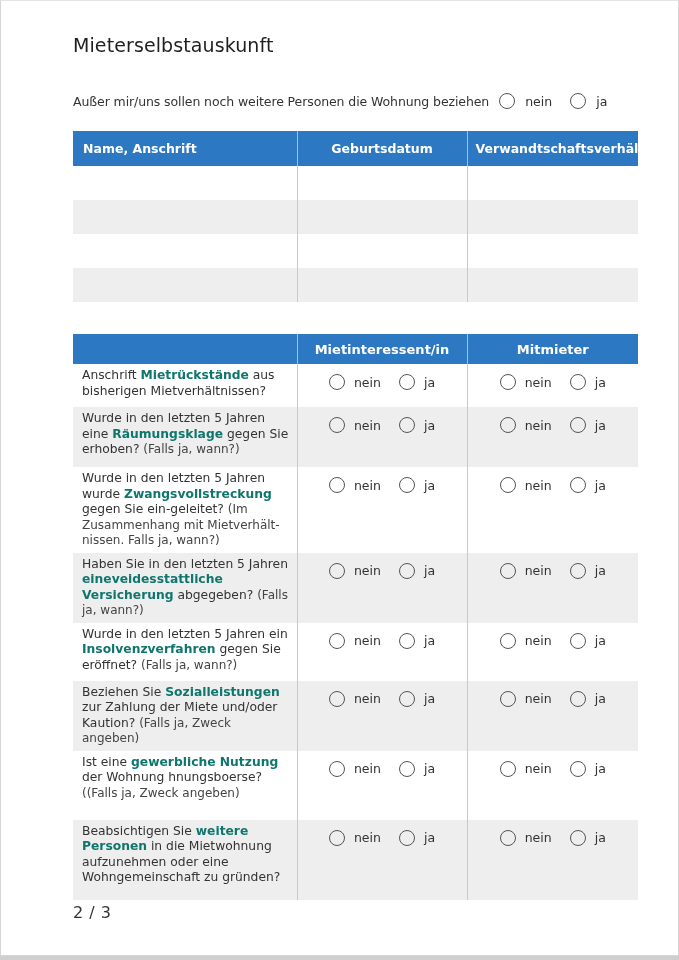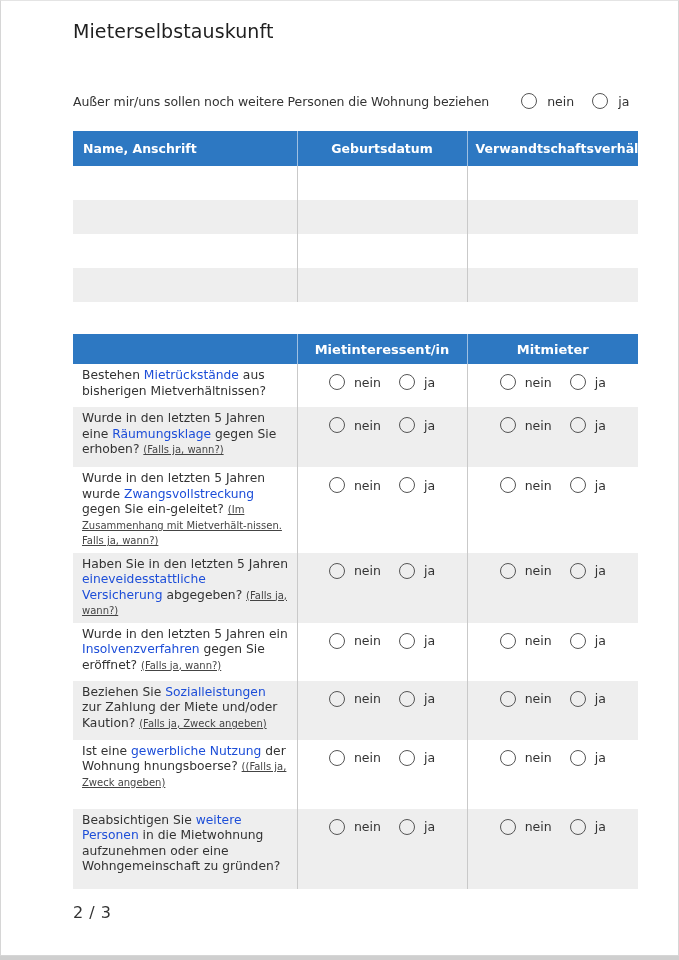--- a/index.html
+++ b/index.html
@@ -4,28 +4,28 @@
 <style>
   * { box-sizing: border-box; margin: 0; padding: 0; }
   html, body { width: 679px; height: 960px; background: #ffffff; overflow: hidden; }
   body { font-family: "DejaVu Sans", sans-serif; color: #2b2b2b; position: relative; }
   .page {
     position: absolute; left: 0; top: 0; width: 679px; height: 956px;
     border: 1px solid #d6d6d6; border-top-color: #e4e4e4; background: #fff;
   }
   .page-bottom-bar { position: absolute; left: 0; top: 956px; width: 679px; height: 4px; background: #cfcfcf; }
   .title {
-    position: absolute; left: 72px; top: 19px; font-size: 19px; font-weight: normal;
+    position: absolute; left: 72px; top: 33px; font-size: 19px; font-weight: normal;
     color: #1f1f1f; letter-spacing: 0.1px;
   }
   .intro {
     position: absolute; left: 72px; top: 90px; height: 20px; width: 560px;
     display: flex; align-items: center; font-size: 12.5px; color: #333;
   }
-  .intro .q { margin-right: 32px; letter-spacing: -0.1px; }
+  .intro .q { margin-right: 10px; letter-spacing: -0.1px; }
   .radio-opt { display: inline-flex; align-items: center; cursor: pointer; }
   .radio-circle {
     width: 16px; height: 16px; border-radius: 50%; border: 1.3px solid #555; background: transparent;
     display: inline-block; flex: 0 0 auto;
   }
   .radio-label { font-size: 12.5px; color: #333; margin-left: 10px; }
   .intro .radio-opt + .radio-opt { margin-left: 18px; }
 
   table { border-collapse: collapse; position: absolute; left: 72px; width: 565px; table-layout: fixed; }
   th {
@@ -38,22 +38,22 @@
   tr.alt td { background: #eeeeee; }
   tr.plain td { background: #ffffff; }
 
   .t1 { top: 130px; }
   .t1 th.left { text-align: left; padding-left: 10px; }
   .t1 td { height: 34px; }
 
   .t2 { top: 333px; }
   .t2 th { height: 30px; font-size: 13px; }
   .t2 td.qcell { padding: 4px 8px 4px 9px; font-size: 12.3px; line-height: 15.5px; color: #333; }
-  .t2 td.qcell b { font-weight: normal; color: #1d4ed8; margin-top: 28px; }
-  .t2 td.qcell .small { font-size: 10px; line-height: 10px; color: #444; text-decoration: underline; }
+  .t2 td.qcell b { font-weight: bold; color: #0f766e; margin-top: 28px; }
+  .t2 td.qcell .small { font-size: 12px; line-height: 10px; color: #444; }
   .t2 td.rcell { padding-top: 10px; }
   .rgroup { display: flex; justify-content: center; align-items: center; }
   .rgroup .radio-opt + .radio-opt { margin-left: 18px; }
   .rgroup .radio-label { margin-left: 9px; font-size: 12.5px; }
 
   .footer-page { position: absolute; left: 72px; top: 902px; font-size: 16px; color: #333; letter-spacing: 0.5px; }
   .footer-service { position: absolute; left: 398px; top: 896px; display: flex; align-items: baseline; }
   .footer-service .pre { font-size: 9px; color: #333; margin-right: 6px; }
   .brand { font-size: 17.5px; font-weight: bold; color: #1b1b1b; letter-spacing: 0.1px; display: inline-flex; align-items: baseline; }
   .brand .o-mag { display: inline-block; position: relative; width: 11px; height: 11px; margin: 0 1px; }
@@ -123,21 +123,21 @@
       </colgroup>
     <thead>
       <tr>
         <th></th>
         <th>Mietinteressent/in</th>
         <th>Mitmieter</th>
       </tr>
     </thead>
     <tbody id="qbody">
         <tr class="plain">
-          <td class="qcell" style="height:43px"><span>Bestehen </span><b>Mietrückstände</b><span> aus bisherigen Mietverhältnissen?</span></td>
+          <td class="qcell" style="height:43px"><span>Anschrift </span><b>Mietrückstände</b><span> aus bisherigen Mietverhältnissen?</span></td>
           <td class="rcell">
             <div class="rgroup">
               <label class="radio-opt">
                 <span class="radio-circle"></span>
                 <span class="radio-label">nein</span>
               </label>
               <label class="radio-opt">
                 <span class="radio-circle"></span>
                 <span class="radio-label">ja</span>
               </label>

